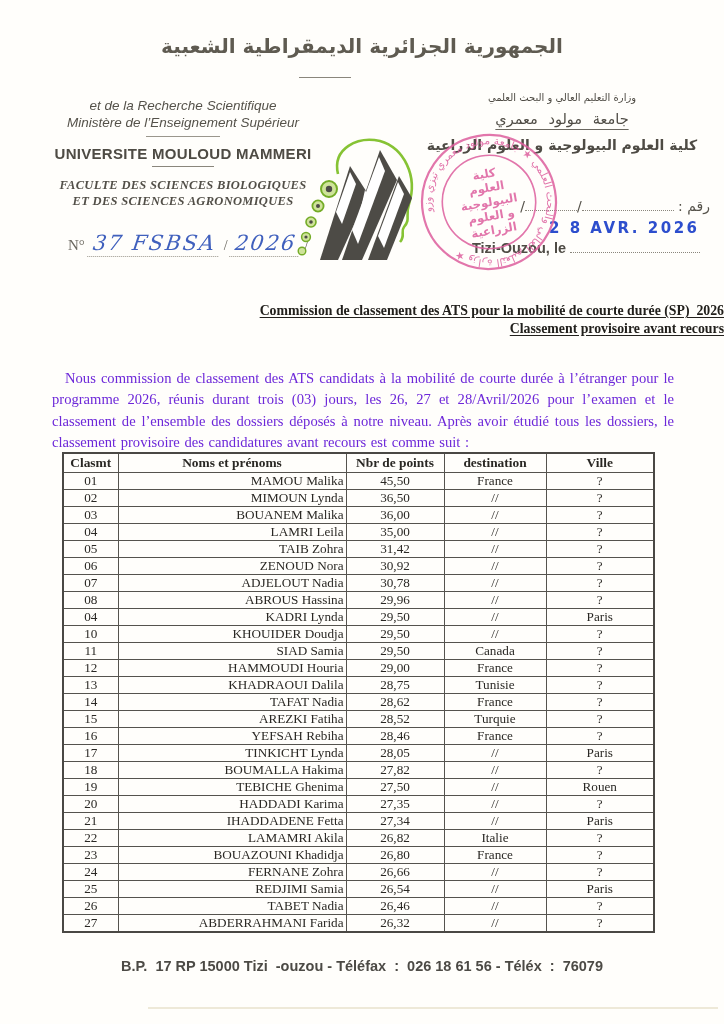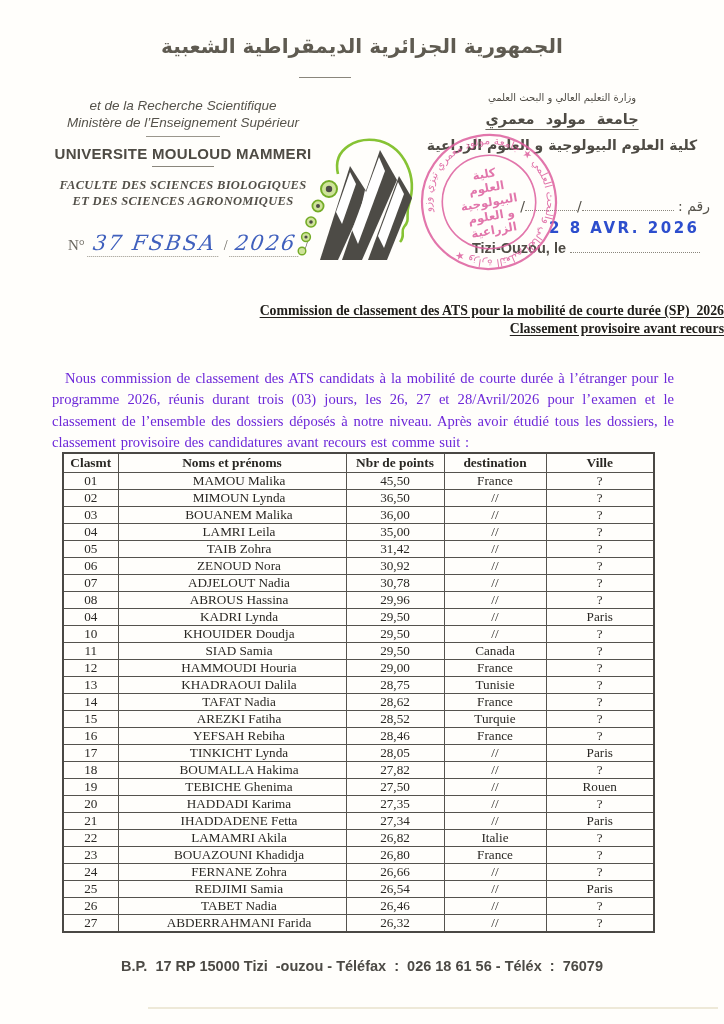--- a/index.html
+++ b/index.html
@@ -23,21 +23,21 @@
   .faculty { font-weight:bold; font-style:italic; font-size:12.5px; line-height:1.3; letter-spacing:.3px; color:#524f48; }
   .ref-line { margin-top:22px; text-align:left; padding-left:30px; font-size:15px; color:#6a675f; white-space:nowrap; }
   .hand { display:inline-block; font-family:"DejaVu Serif", serif; font-style:italic; color:#4060bd;
     font-size:21px; letter-spacing:2px; transform:skewX(-8deg); border-bottom:1px dotted #9a968c; padding:0 4px 1px; }
   .ref-slash { color:#6a675f; font-size:14px; }
 
   
   .ar-block { position:absolute; top:92px; right:12px; width:300px; text-align:center;
     font-family:"DejaVu Sans", sans-serif; direction:rtl; color:#4e4b44; }
   .ar-ministry { font-size:10px; }
-  .ar-univ { font-size:14.5px; font-weight:bold; margin-top:8px; letter-spacing:4px; word-spacing:6px;
+  .ar-univ { font-size:14.5px; font-weight:normal; margin-top:8px; letter-spacing:4px; word-spacing:6px;
     text-decoration:underline; text-underline-offset:5px; text-decoration-color:#6a675f; }
   .ar-fac { font-size:14px; font-weight:bold; margin-top:10px; }
   .num-line { position:absolute; top:198px; right:14px; width:250px; direction:rtl;
     font-family:"DejaVu Sans", sans-serif; font-size:14px; color:#55524a; white-space:nowrap; }
   .dots { display:inline-block; border-bottom:1px dotted #8a867c; height:12px; }
   .d1 { width:92px; } .d2 { width:52px; }
   .date-stamp { position:absolute; top:219px; left:549px; font-family:"DejaVu Sans", sans-serif;
     font-weight:bold; font-size:15px; color:#2d4ecd; letter-spacing:2.5px; white-space:pre; }
   .place-line { position:absolute; top:240px; left:472px; font-family:"Liberation Sans", sans-serif;
     font-size:14.5px; font-weight:bold; color:#4e4b44; white-space:nowrap; }
@@ -59,21 +59,21 @@
   
   .body-par { position:absolute; top:368px; left:52px; width:622px; font-size:14.6px;
     line-height:1.46; text-align:justify; text-indent:13px; color:#6d28d9; word-spacing:1px; }
 
   
   .tbl-wrap { position:absolute; top:452px; left:62px; width:591px; }
   table { border-collapse:collapse; width:100%; table-layout:fixed; font-size:13.2px; color:#2a2824; }
   th, td { border:1px solid #55534e; overflow:hidden; white-space:nowrap; }
   th { font-weight:bold; font-size:13.4px; height:19px; padding:0 2px; }
   td { height:16.1px; padding:0 2px; text-align:center; }
-  td.c1 { text-align:center; padding-left:16px; }
+  td.c1 { text-align:right; padding-left:16px; }
   table { border:2px solid #4a4844; }
 
   
   .footer { position:absolute; top:958px; left:0; width:100%; text-align:center;
     font-family:"Liberation Sans", sans-serif; font-weight:bold; font-size:14.5px;
     color:#4c4a45; white-space:pre-wrap; }
   .scan-line { position:absolute; top:1007px; left:148px; width:570px; height:2px;
     background:#e7e0c9; opacity:.7; }
 </style>
 </head>

